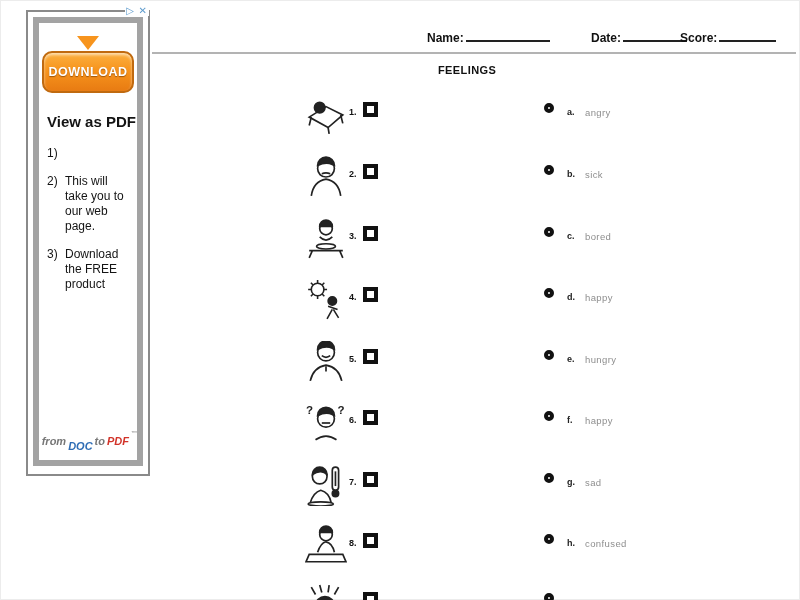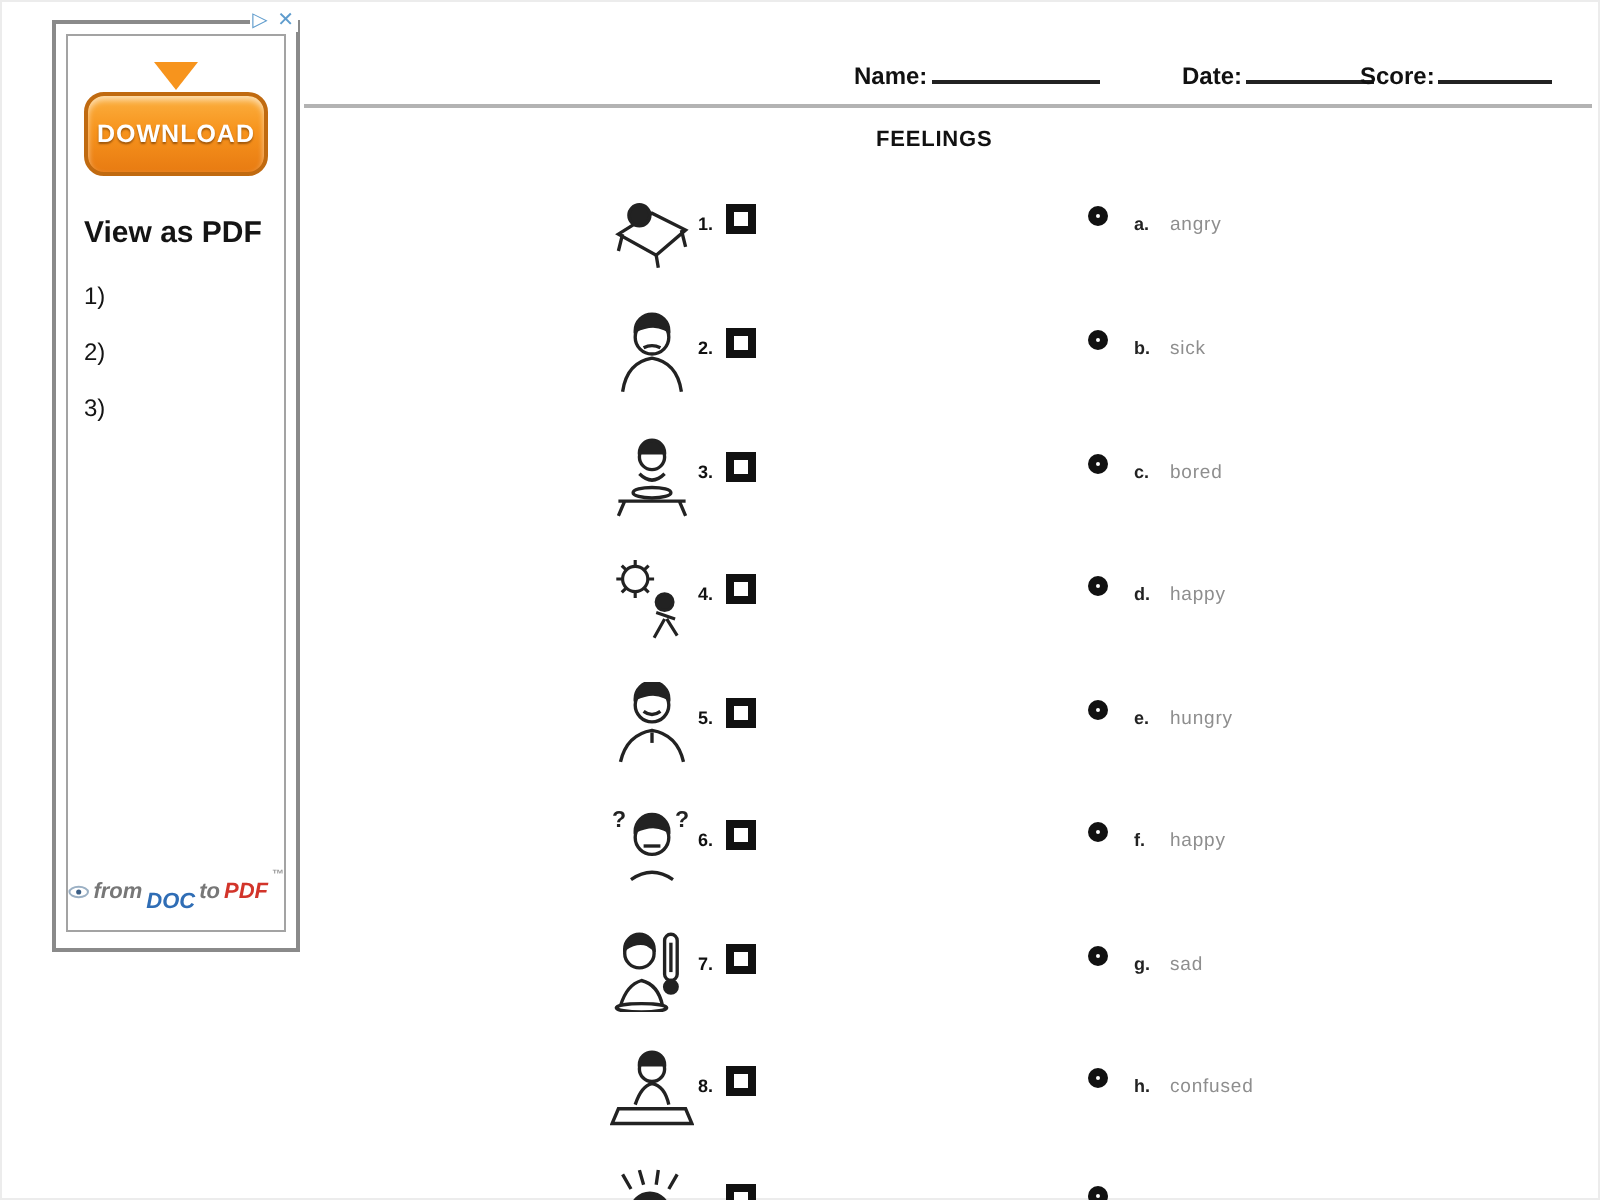--- a/index.html
+++ b/index.html
@@ -10,21 +10,21 @@
   html,body{width:800px;height:600px;}
   body{
     position:relative; overflow:hidden; background:#fff;
     font-family:"Liberation Sans", sans-serif; color:#111;
     box-shadow:inset 0 0 0 1px #ececec;
   }
   
   .ad-outer{position:absolute; left:26px; top:10px; width:124px; height:466px;
     border:2px solid #8a8a8a; background:#fff;}
   .ad-inner{position:absolute; left:5px; top:5px; right:5px; bottom:8px;
-    border:1px solid #a3a3a3; background:#fff;}
+    border:6px solid #a3a3a3; background:#fff;}
   .ad-controls{position:absolute; top:-6px; right:-1px; font-size:10px; line-height:10px;
     color:var(--icon-blue); background:#fff; padding:0 1px; letter-spacing:1px;}
   .ad-controls span{cursor:pointer;}
   .ad-triangle{width:0; height:0; margin:13px auto 1px;
     border-left:11px solid transparent; border-right:11px solid transparent;
     border-top:14px solid var(--orange);}
   .dl-btn{display:block; margin:1px auto 0; width:92px; height:42px;
     border:2px solid var(--orange-border); border-radius:10px;
     background:linear-gradient(180deg,#fbb040 0%, var(--orange) 45%, var(--orange-dark) 100%);
     box-shadow:inset 0 2px 3px rgba(255,255,255,.6);
@@ -72,23 +72,25 @@
   <div class="ad-inner">
     <div class="ad-triangle"></div>
     <button class="dl-btn">DOWNLOAD</button>
     <div class="ad-heading">View as PDF</div>
     <div class="ad-instructions">
         <div class="instr">
           <span class="n">1)</span>
         </div>
         <div class="instr">
           <span class="n">2)</span>
+          <span>This will take you to our web page.</span>
         </div>
         <div class="instr">
           <span class="n">3)</span>
+          <span>Download the FREE product</span>
         </div>
       </div>
     <div class="ad-logo">
       <svg width="15" height="10" viewBox="0 0 15 10">
         <ellipse cx="7.5" cy="5" rx="6.5" ry="3.6" fill="none" stroke="#9bb0c4" stroke-width="1.4"></ellipse>
         <circle cx="7.5" cy="5" r="1.8" fill="#3b5f86"></circle>
       </svg>
       <span class="lg-from">from</span>
         <span class="lg-doc">DOC</span>
         <span class="lg-to">to</span>

